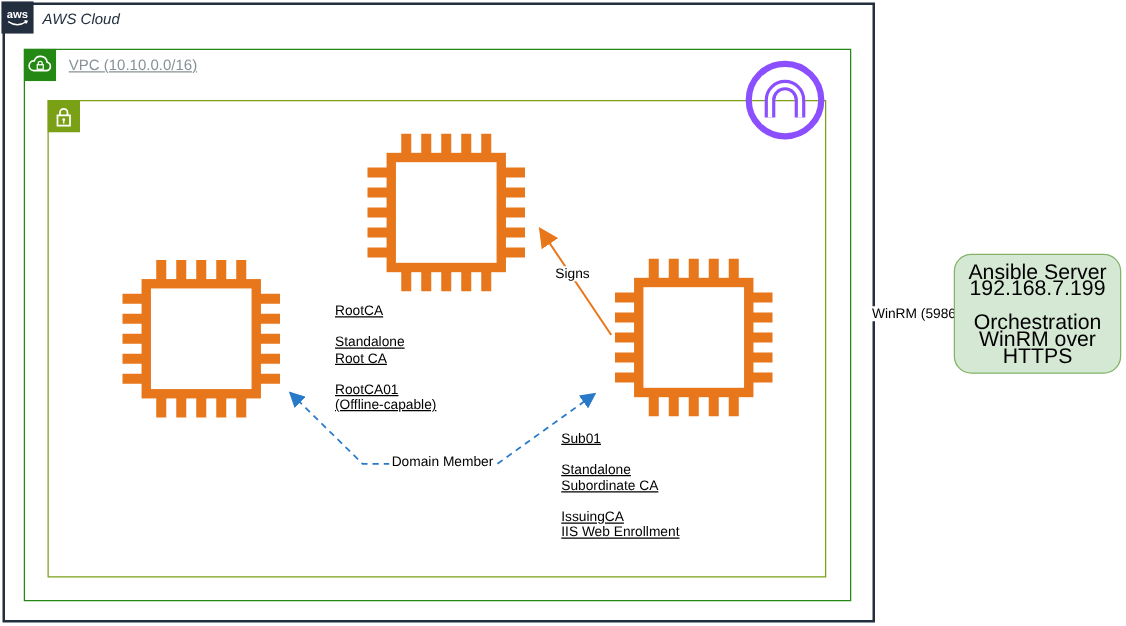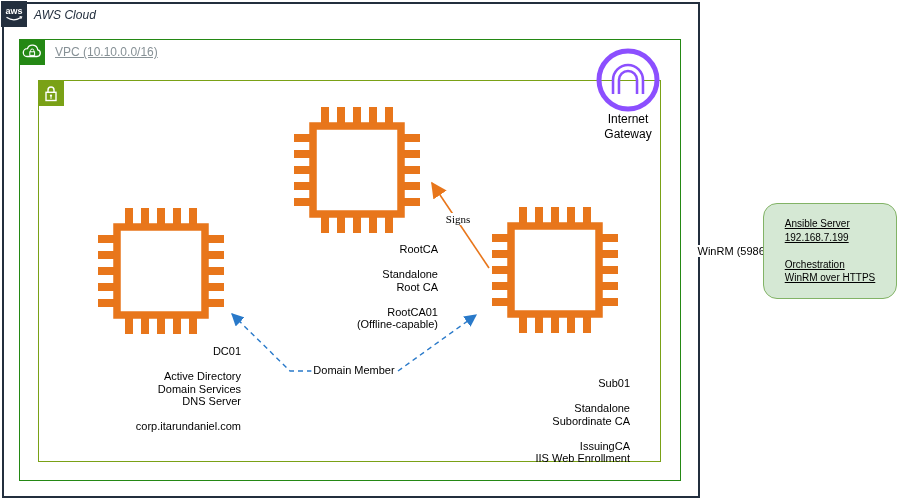--- a/index.html
+++ b/index.html
@@ -32,33 +32,33 @@
   .subnet-icon{position:absolute;left:38px;top:80px;width:26px;height:26px;}
   .subnet-title{position:absolute;left:72px;top:87px;font-size:12px;color:var(--vpc-green);white-space:nowrap;}
 
   .igw{position:absolute;left:594px;top:46px;width:68px;height:68px;}
   .igw-label{position:absolute;left:586px;top:112px;width:84px;text-align:center;font-size:12px;line-height:15px;white-space:pre-line;}
 
   .chip{position:absolute;width:132px;height:132px;}
   .chip-body{fill:#ffffff;stroke:var(--chip-orange);stroke-width:7.5;}
   .chip-pin{fill:var(--chip-orange);}
 
-  .node-label{position:absolute;width:170px;text-align:right;font-size:11px;line-height:12.5px;white-space:pre-line;color:#000;}
+  .node-label{position:absolute;width:170px;text-align:left;font-size:11px;line-height:12.5px;white-space:pre-line;color:#000;text-decoration:underline;}
 
   .overlay{position:absolute;left:0;top:0;width:901px;height:501px;pointer-events:none;}
   .edge-signs{stroke:var(--arrow-orange);stroke-width:1.6;fill:none;}
   .edge-blue{stroke:var(--arrow-blue);stroke-width:1.4;fill:none;stroke-dasharray:5 4;}
   .ah-orange{fill:var(--arrow-orange);}
   .ah-blue{fill:var(--arrow-blue);}
 
   .edge-label{position:absolute;background:#ffffff;font-size:11px;padding:0 2px;white-space:nowrap;transform:translateX(-50%);}
 
   .ansible{position:absolute;left:763px;top:203px;width:134px;height:96px;background:var(--ansible-fill);
            border:1px solid var(--ansible-border);border-radius:14px;display:flex;align-items:center;justify-content:center;}
-  .ansible-text{font-size:10px;line-height:13.5px;white-space:pre-line;text-decoration:underline;}
+  .ansible-text{text-align:center;font-size:17px;line-height:13.5px;white-space:pre-line;}
 
   .icon-stroke{stroke:#fff;fill:none;}
 </style>
 </head>
 <body>
 
 <div class="canvas">
 
   <svg width="0" height="0" style="position:absolute" aria-hidden="true">
     <defs>
@@ -120,22 +120,20 @@
     </svg>
   </div>
 
   <div class="igw">
     <svg viewBox="0 0 68 68" width="68" height="68">
       <circle cx="34" cy="34" r="29" fill="none" stroke="#8C4FFF" stroke-width="5"></circle>
       <path d="M22,48 L22,34 A12,12 0 0 1 46,34 L46,48" fill="none" stroke="#8C4FFF" stroke-width="8.5"></path>
       <path d="M22,48 L22,34 A12,12 0 0 1 46,34 L46,48" fill="none" stroke="#ffffff" stroke-width="3.4"></path>
     </svg>
   </div>
-  <div class="igw-label">Internet
-Gateway</div>
 
   <div class="chip" style="left:291px;top:104px;">
     <svg viewBox="0 0 132 132" width="132" height="132">
         <use href="#chipsym"></use>
       </svg>
   </div>
   <div class="chip" style="left:95px;top:205px;">
     <svg viewBox="0 0 132 132" width="132" height="132">
         <use href="#chipsym"></use>
       </svg>
@@ -146,28 +144,21 @@
       </svg>
   </div>
 
   <div class="node-label" style="left:268px;top:243px;">RootCA
 
 Standalone
 Root CA
 
 RootCA01
 (Offline-capable)</div>
-  <div class="node-label" style="left:71px;top:345px;">DC01
-
-Active Directory
-Domain Services
-DNS Server
-
-corp.itarundaniel.com</div>
-  <div class="node-label" style="left:460px;top:345px;margin-top:32px;">Sub01
+  <div class="node-label" style="left:449px;top:345px;">Sub01
 
 Standalone
 Subordinate CA
 
 IssuingCA
 IIS Web Enrollment</div>
 
   <svg class="overlay">
     <defs>
       <marker id="ah-o" viewBox="0 0 10 10" refX="9" refY="5" markerWidth="10" markerHeight="10" orient="auto-start-reverse">
@@ -179,21 +170,21 @@
     </defs>
     <g>
       <line class="edge-signs" x1="489" y1="268" x2="432" y2="183" marker-end="url(#ah-o)"></line>
     </g>
     <g>
       <path class="edge-blue" d="M312,371 L290,371 L232,314" marker-end="url(#ah-b)"></path>
       <path class="edge-blue" d="M398,371 L476,315" marker-end="url(#ah-b)"></path>
     </g>
   </svg>
 
-  <div class="edge-label" style="left:458px;top:213px;font-family:Liberation Serif, serif;">Signs</div>
+  <div class="edge-label" style="left:458px;top:213px;">Signs</div>
   <div class="edge-label" style="left:354px;top:364px;">Domain Member</div>
   <div class="edge-label" style="left:733px;top:245px;">WinRM (5986)</div>
 
   <div class="ansible">
     <div class="ansible-text">Ansible Server
 192.168.7.199
 
 Orchestration
 WinRM over HTTPS</div>
   </div>

